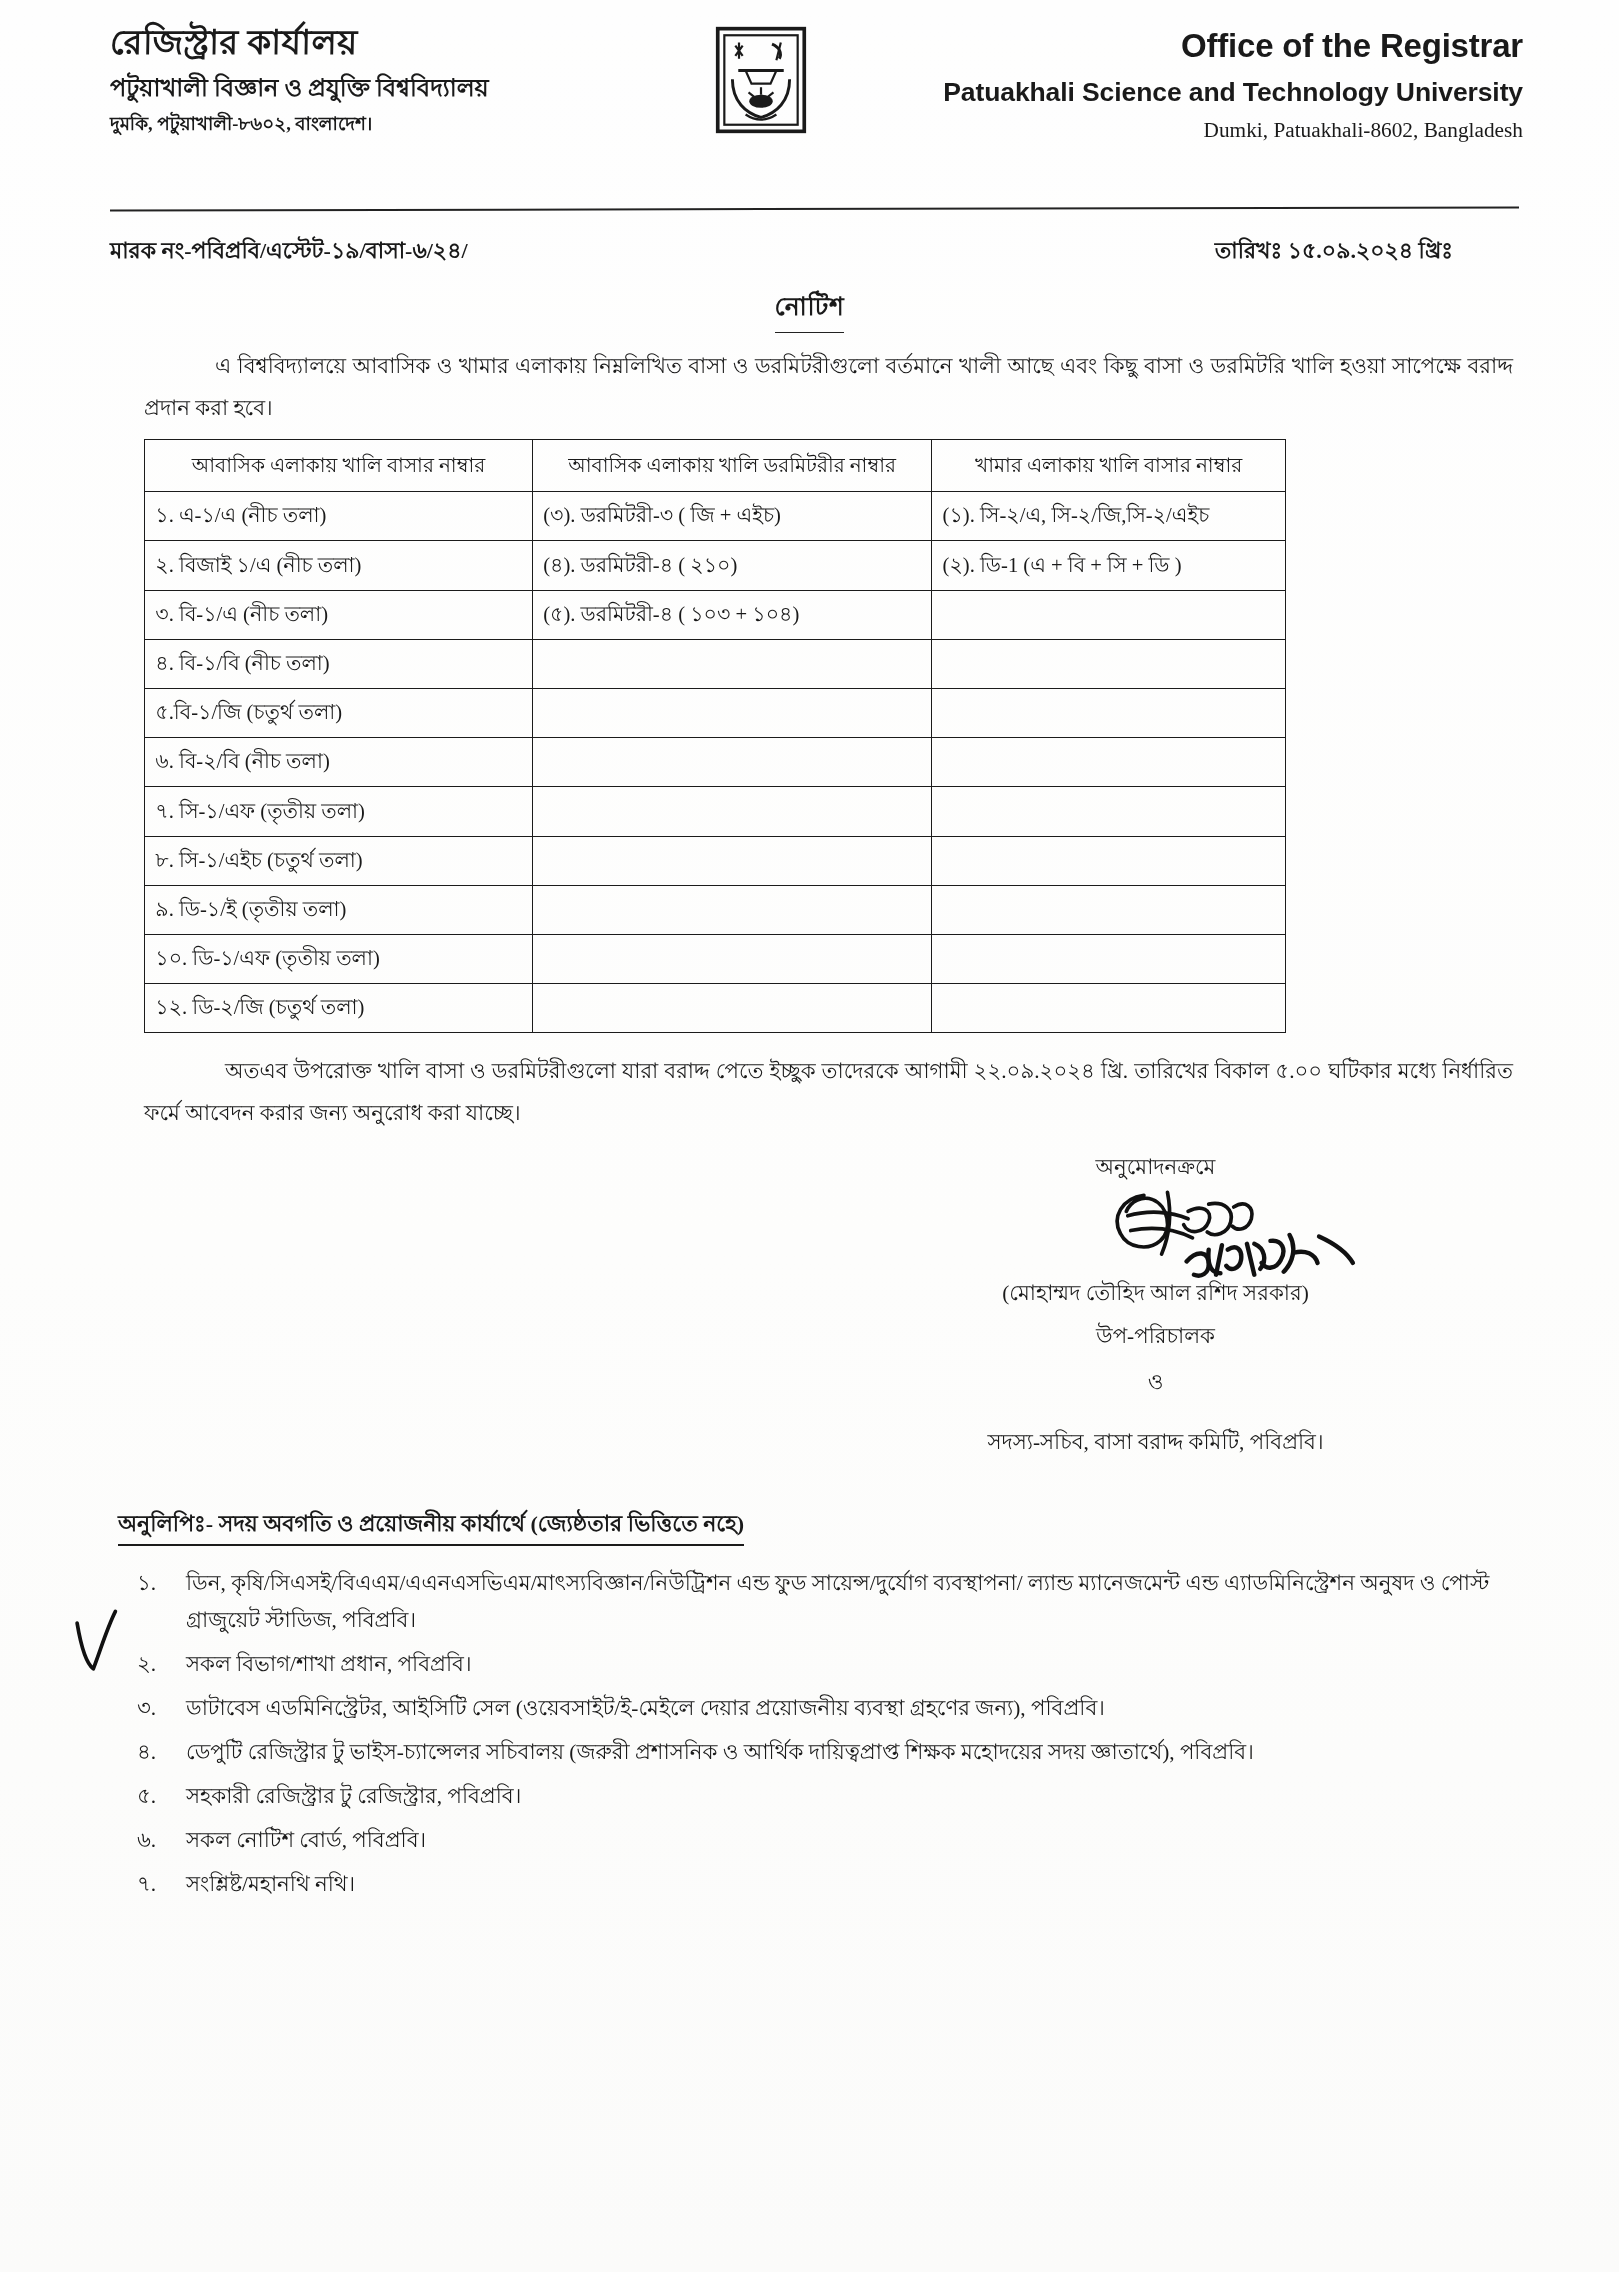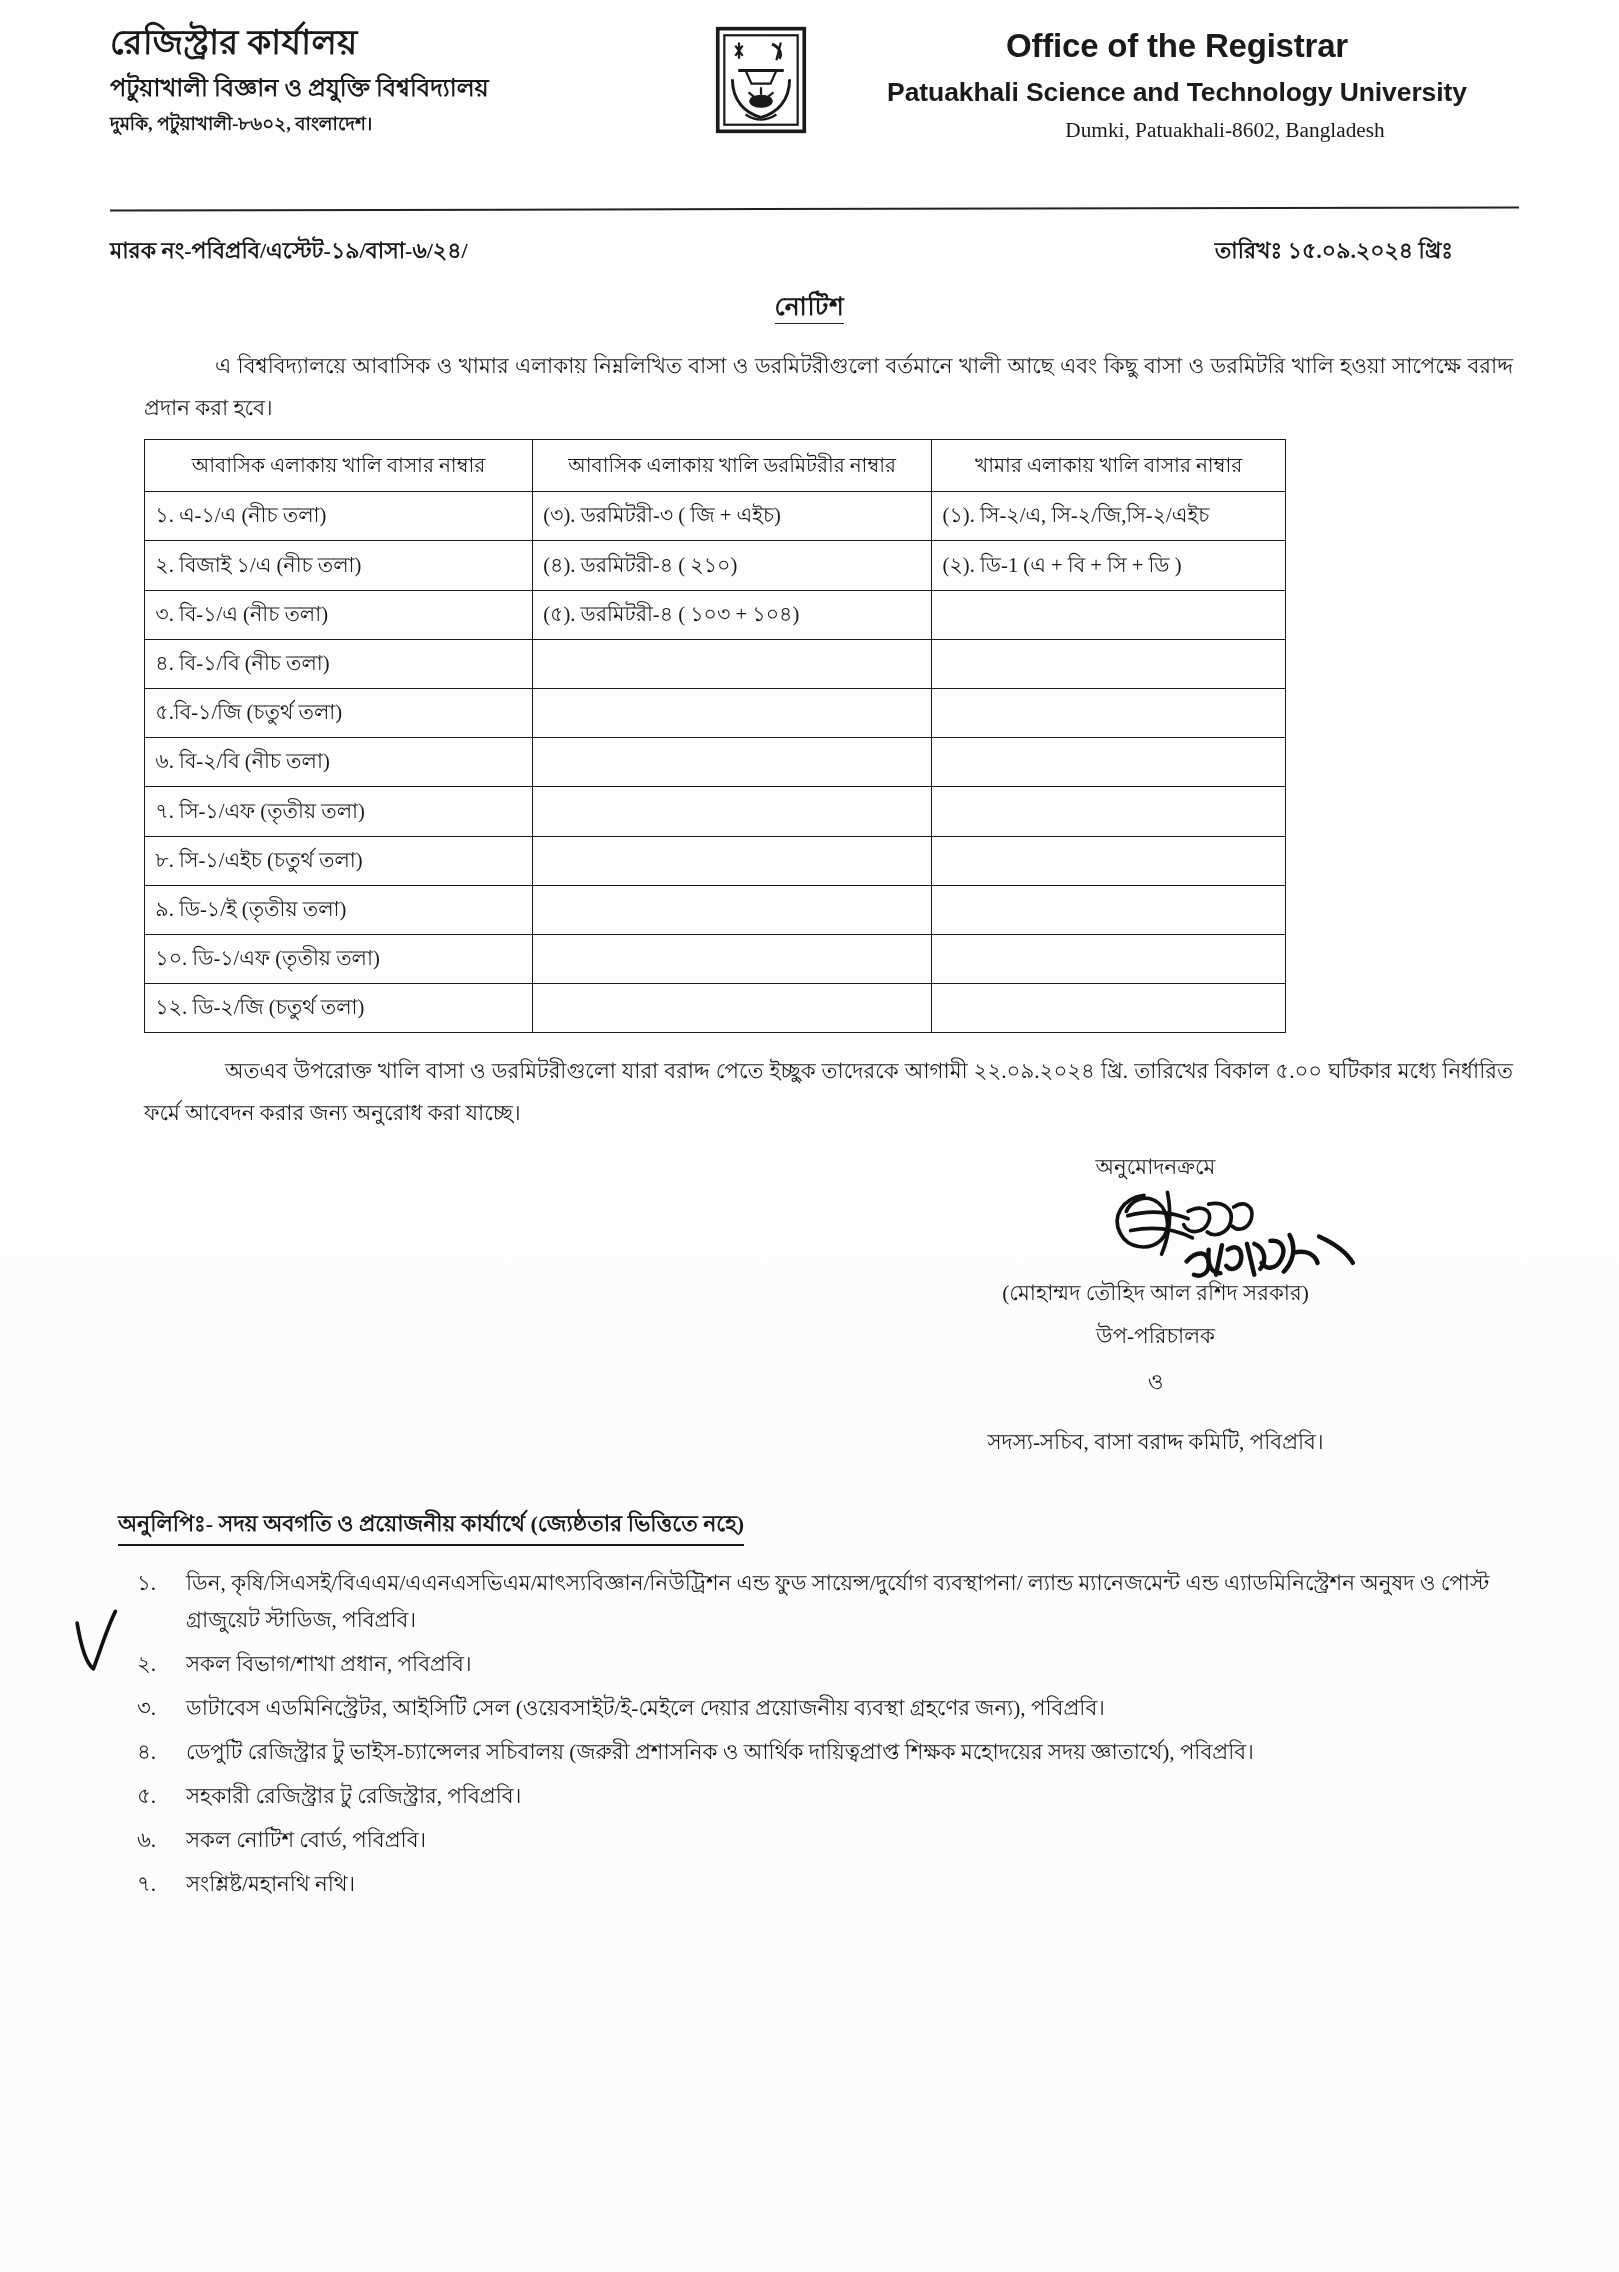--- a/index.html
+++ b/index.html
@@ -73,21 +73,21 @@
     width: 96px;
     height: 110px;
   }
   .crest svg { display:block; width: 96px; height: 110px; }
 
   .lh-en {
     position: absolute;
     left: 721px;
     top: 7.4px;
     width: 692px;
-    text-align: center;
+    text-align: right;
   }
   .lh-en .e1 {
     font-family: "Liberation Sans", "DejaVu Sans", sans-serif;
     font-size: 33px;
     font-weight: bold;
     line-height: 1.1;
     letter-spacing: -0.2px;
   }
   .lh-en .e2 {
     font-family: Liberation Sans, sans-serif;
@@ -145,21 +145,21 @@
     left: 0;
     top: 287px;
     width: 1619px;
     text-align: center;
     font-size: 25px;
     font-weight: bold;
     letter-spacing: 0.7px;
   }
   .notice-title span {
     border-bottom: 1.5px solid #222;
-    padding-bottom: 3px;
+    padding-bottom: 12px;
   }
 
   
   .para1 {
     position: absolute;
     left: 144px;
     top: 346px;
     width: 1369px;
     font-size: 21.3px;
     line-height: 1.95;

